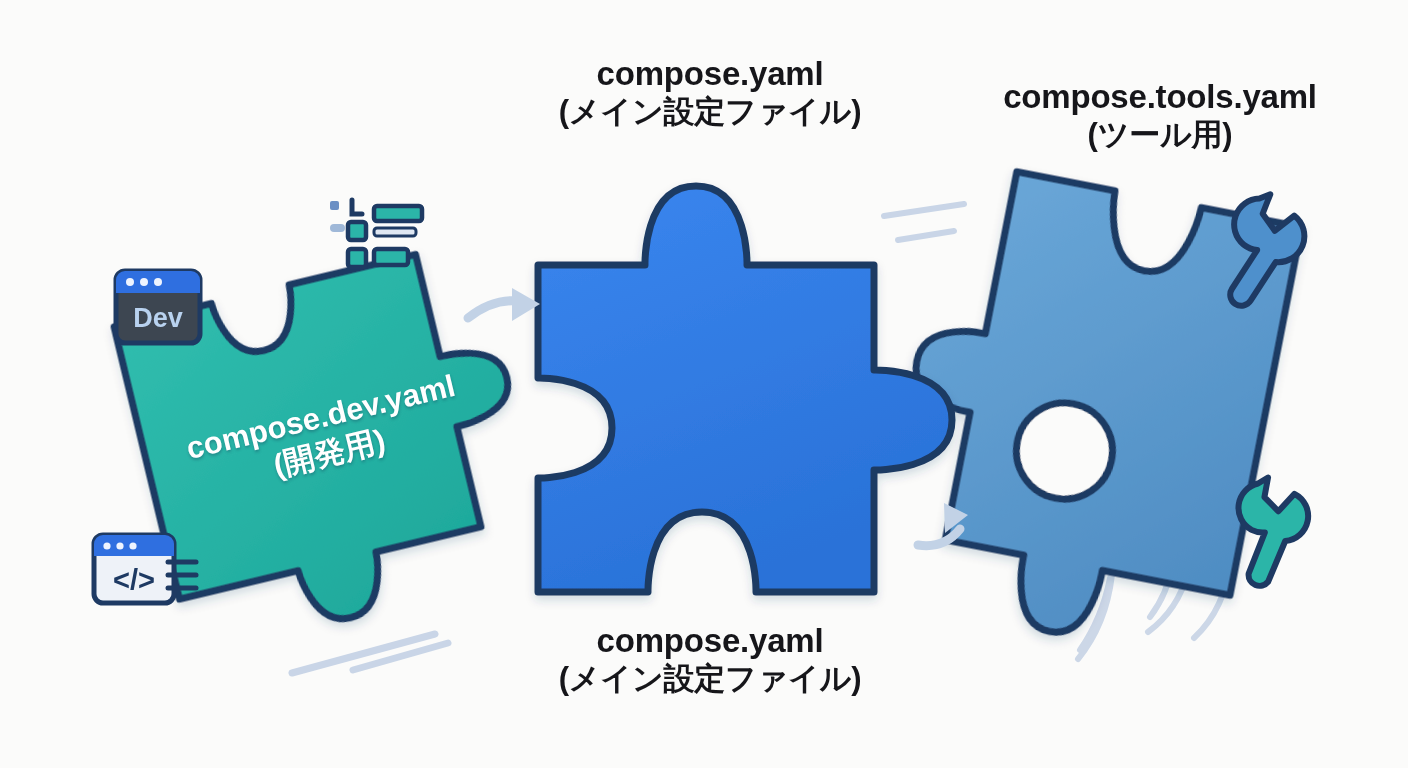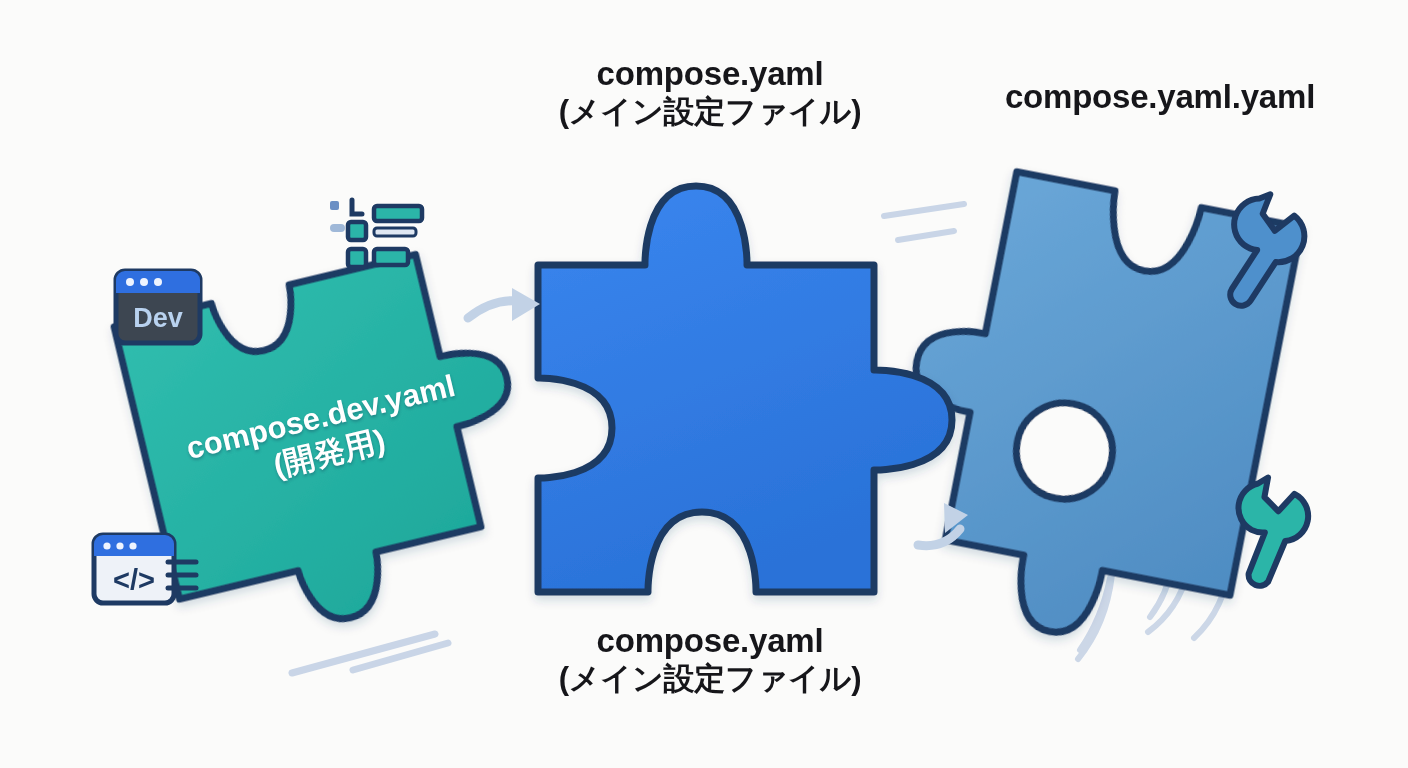--- a/index.html
+++ b/index.html
@@ -227,21 +227,22 @@
                l-6 23 l-19 -6 l-6 -19 z" fill="#2bb5a8" stroke="#1e3a63" stroke-width="6" stroke-linejoin="round"></path>
     </g>
   </svg>
 
   <div class="label" id="label-top-center">
     <span class="l1">compose.yaml</span>
     <span class="l2">(メイン設定ファイル)</span>
   </div>
 
   <div class="label" id="label-top-right">
-    <span class="l1">compose.yaml.yaml</span>
+    <span class="l1">compose.tools.yaml</span>
+    <span class="l2">(ツール用)</span>
   </div>
 
   <div class="label" id="label-bottom">
     <span class="l1">compose.yaml</span>
     <span class="l2">(メイン設定ファイル)</span>
   </div>
 
   <div id="label-green">
     <span class="l1">compose.dev.yaml</span>
     <span class="l2">(開発用)</span>

